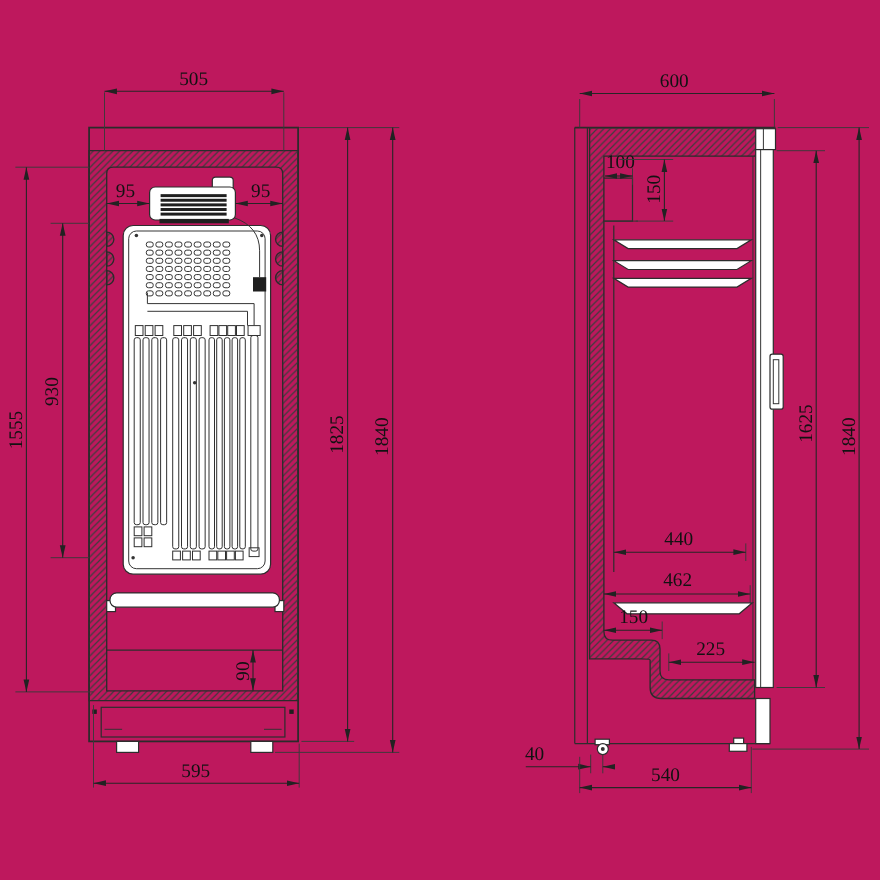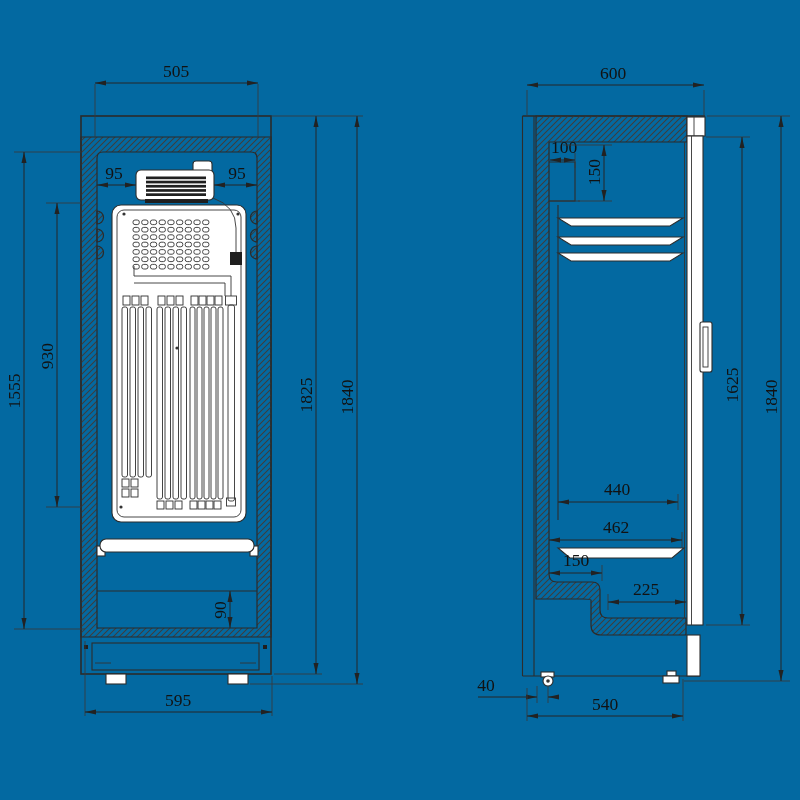--- a/index.html
+++ b/index.html
@@ -1,16 +1,16 @@
 <!DOCTYPE html>
 <html><head>
 <meta charset="utf-8">
 <style>
   html,body{margin:0;padding:0;background:#ffffff;}
-  .stage{position:relative;width:800px;height:800px;background:#0369a1;overflow:hidden;}
+  .stage{position:relative;width:800px;height:800px;background:#be185d;overflow:hidden;}
   svg{position:absolute;left:0;top:0;}
   .outline{fill:none;stroke:#2b2b2b;stroke-width:1.6;}
   .line{fill:none;stroke:#2d2d2d;stroke-width:1.1;}
   .thin{fill:none;stroke:#333;stroke-width:0.9;}
   .white{fill:#ffffff;stroke:#2d2d2d;stroke-width:1.1;}
   .hatch{fill:url(#hatch);stroke:#2b2b2b;stroke-width:1.2;}
   .dark{fill:#1f1f1f;stroke:none;}
   .dim{fill:none;stroke:#262626;stroke-width:1;marker-start:url(#arr);marker-end:url(#arr);}
   .dimE{fill:none;stroke:#262626;stroke-width:1;marker-end:url(#arr);}
   .dimS{fill:none;stroke:#262626;stroke-width:1;marker-start:url(#arr);}

